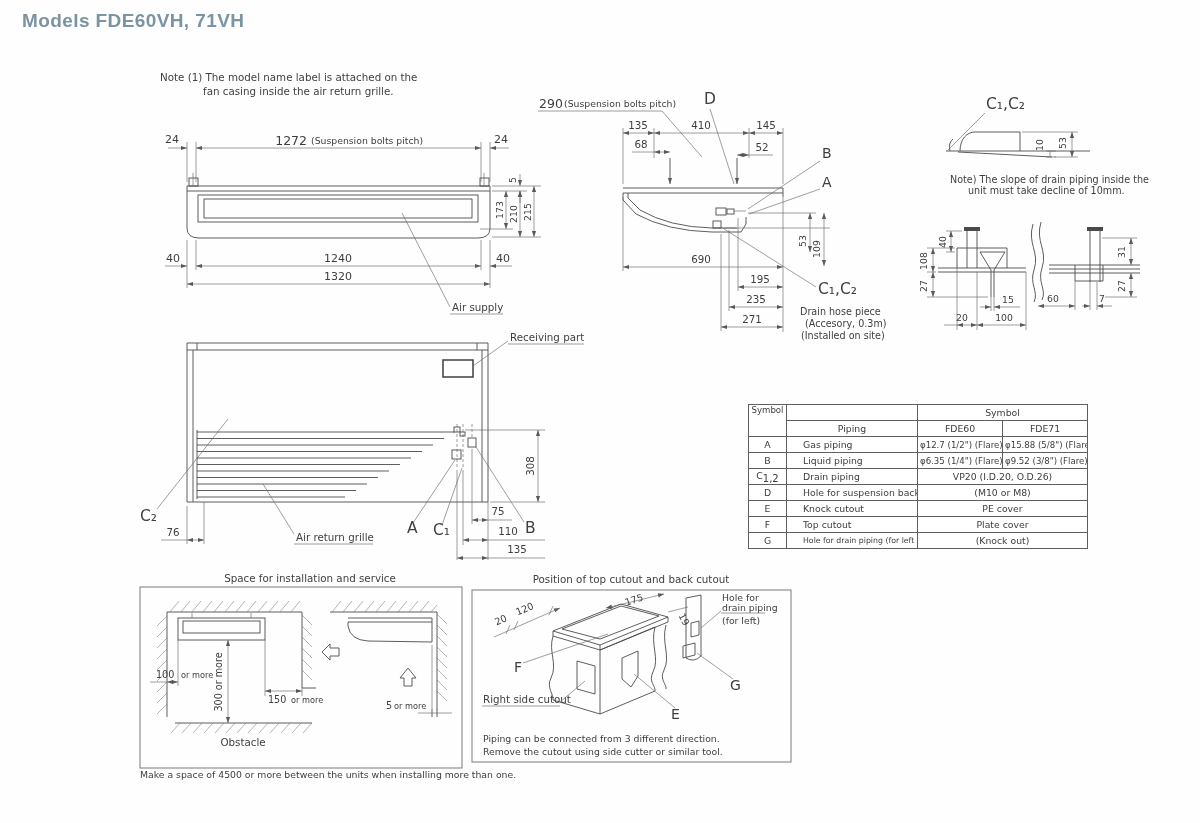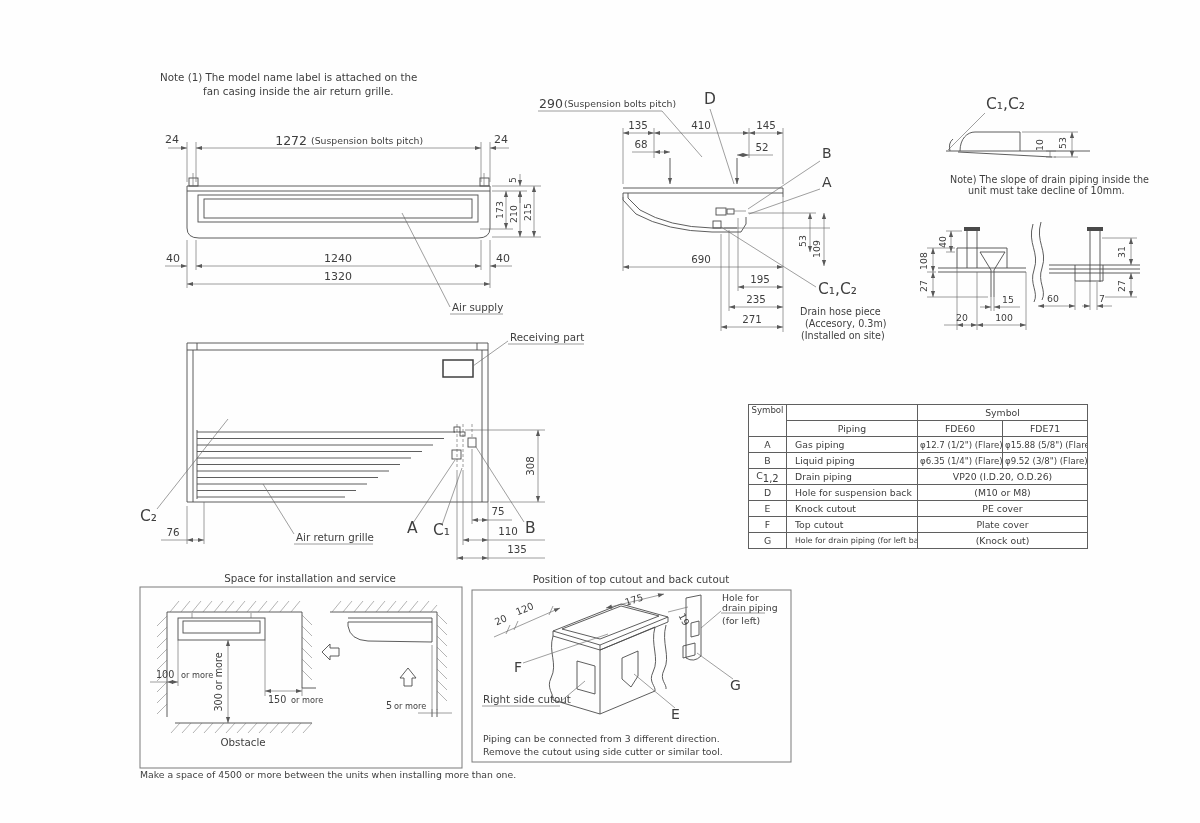--- a/index.html
+++ b/index.html
@@ -11,29 +11,30 @@
   .o2{stroke:#3f3f3f;stroke-width:1.5;fill:none}
   .d{stroke:#6a6a6a;stroke-width:.65;fill:none}
   .h{stroke:#757575;stroke-width:.55;fill:none}
   .dash{stroke-dasharray:3 2}
   .mid{text-anchor:middle}
   .end{text-anchor:end}
   .t8{font-size:8.2px}.t9{font-size:9.3px}.t95{font-size:9.6px}.t10{font-size:10.3px}
   .t11{font-size:11px}.t12{font-size:12.5px}.t14{font-size:14px}.t15{font-size:15.5px}
   table.spec{position:absolute;left:748px;top:404px;border-collapse:collapse;table-layout:fixed;width:340px;font-size:9.3px;color:#3d3d3d;background:#fff}
   table.spec td{border:1px solid #5f5f5f;text-align:center;padding:0 2px;height:15px;overflow:hidden;white-space:nowrap}
-  table.spec td.item{text-align:left;padding-left:8px}
+  table.spec td.item{text-align:left;padding-left:16px}
   table.spec td.sm{font-size:7.8px}
   table.spec td.v{font-size:8.6px}
   table.spec sub{font-size:10px}
 </style>
 </head>
 <body>
 
 <div id="page">
+  <div class="title">Models  FDE60VH, 71VH</div>
 
   <svg class="dw" width="1200" height="823" viewBox="0 0 1200 823">
     <defs>
       <marker id="arr" viewBox="0 0 10 8" markerWidth="8" markerHeight="6" refX="8" refY="4" orient="auto-start-reverse" markerUnits="userSpaceOnUse">
         <path d="M0,1.2 L8,4 L0,6.8 Z" fill="#595959"></path>
       </marker>
     </defs>
 
     <g>
       <text class="t10" x="160" y="81">Note (1) The model name label is attached on the</text>

